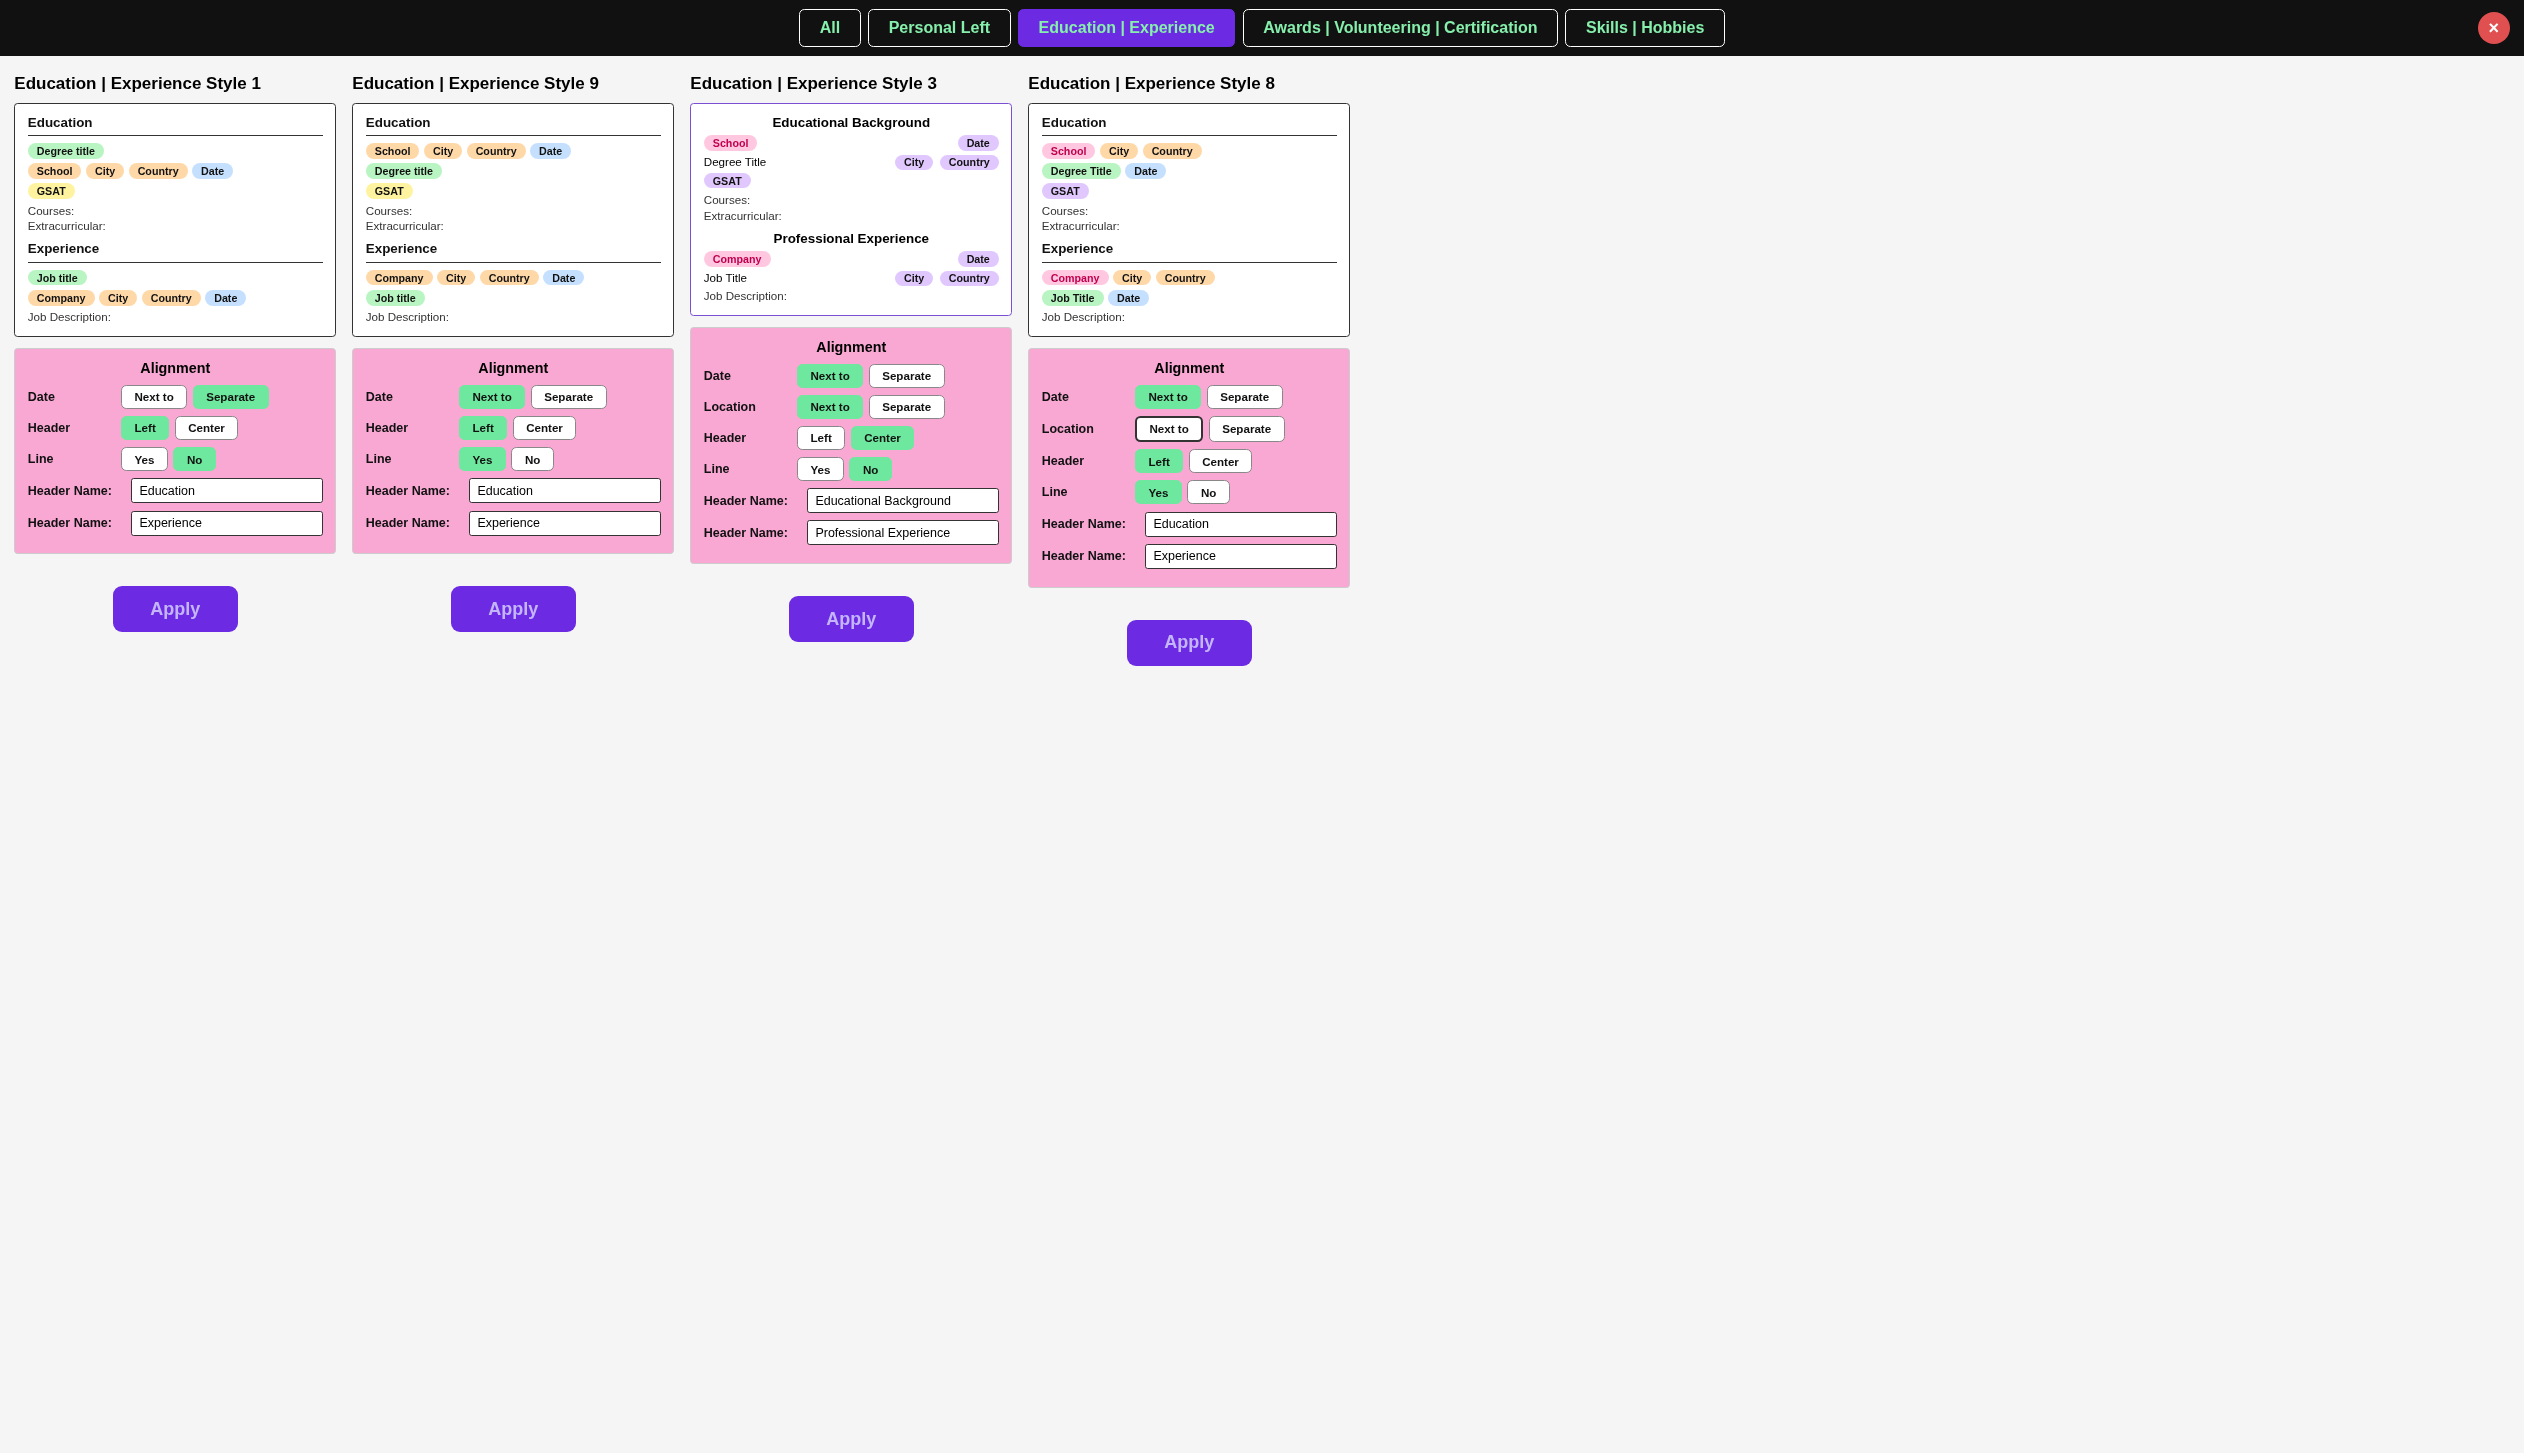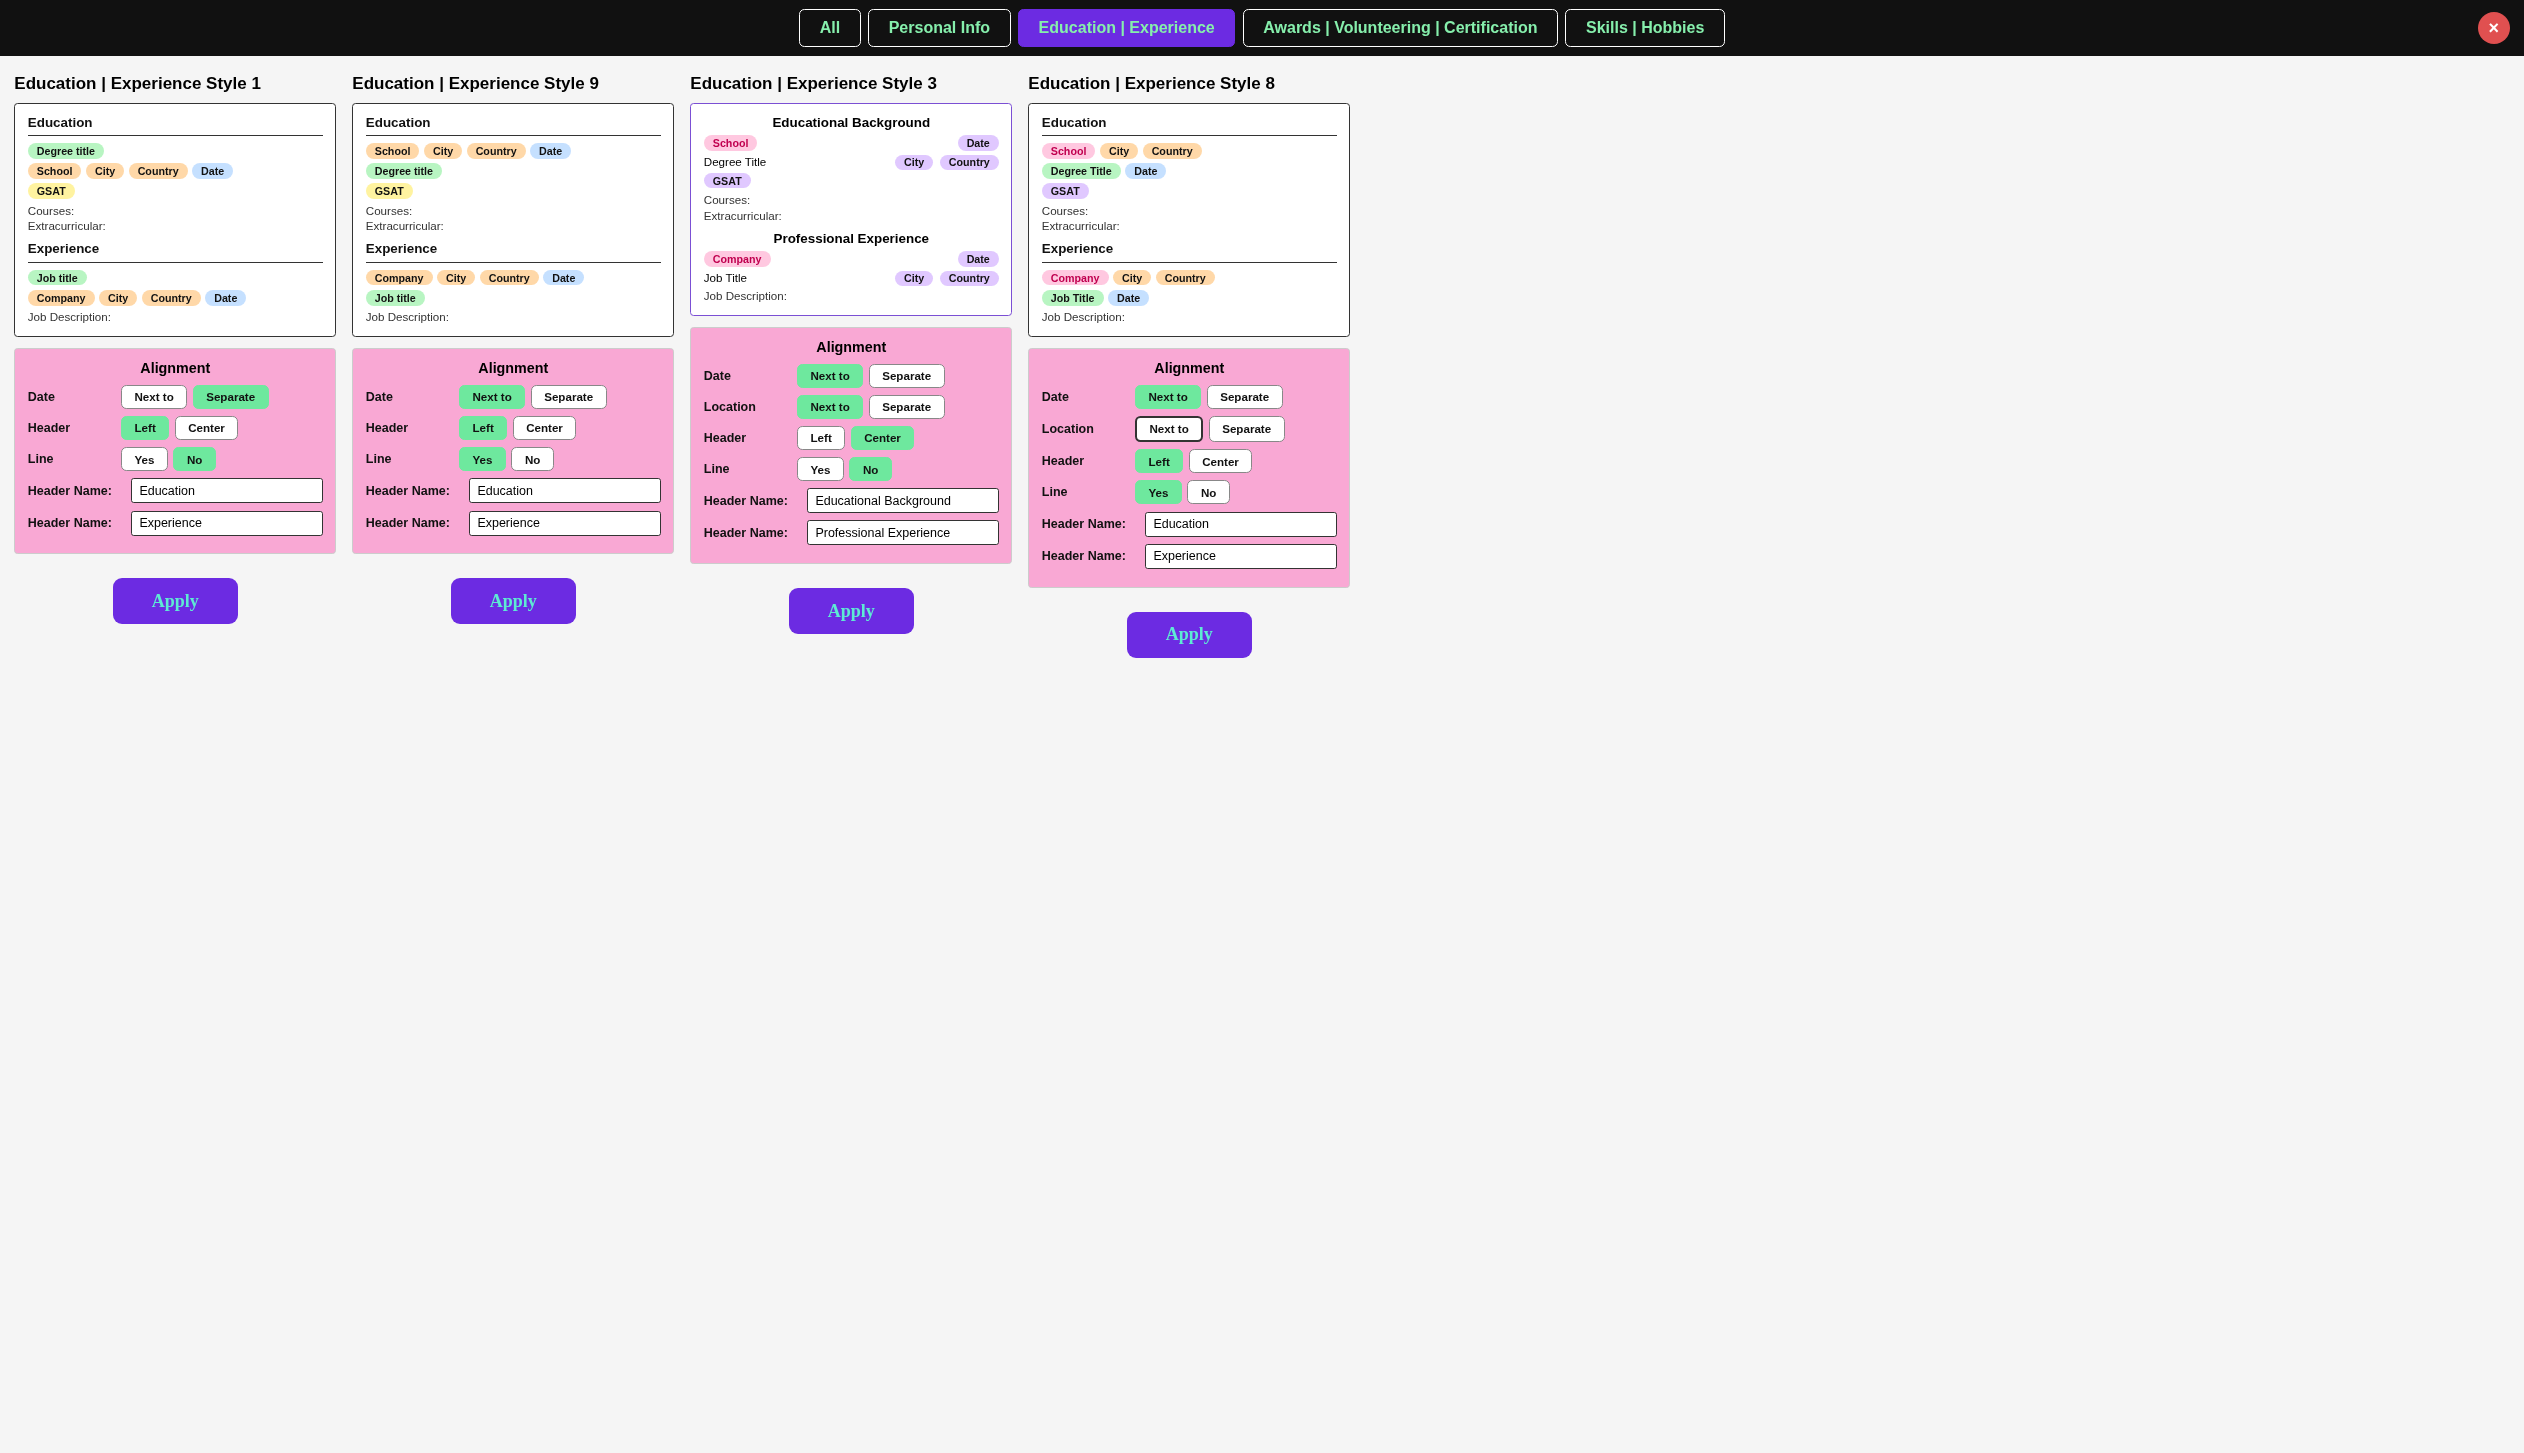--- a/index.html
+++ b/index.html
@@ -199,44 +199,43 @@
       border-radius: 2.7px;
       padding: 4.5px 7.2px;
       font-size: 12.5px;
       flex: 1;
       min-width: 0;
     }
 
     .apply-btn {
       display: block;
       width: 125px;
-      margin: 0 auto;
+      margin: 8px auto;
       background: #6c2be2;
-      color: #5eead4;
+      color: #c4b5fd;
       border: none;
       border-radius: 9px;
       padding: 12.5px 0;
       font-size: 18px;
       font-weight: bold;
       cursor: pointer;
       text-align: center;
-      font-family: Liberation Serif, serif;
     }
 
     
     .preview-box-purple {
       border-color: #7b4fd4;
     }
   </style>
 </head>
 <body>
 
 <nav class="top-nav">
   <button class="nav-btn">All</button>
-  <button class="nav-btn">Personal Info</button>
+  <button class="nav-btn">Personal Left</button>
   <button class="nav-btn active">Education | Experience</button>
   <button class="nav-btn">Awards | Volunteering | Certification</button>
   <button class="nav-btn">Skills | Hobbies</button>
   <button class="close-btn">×</button>
 </nav>
 
 <div class="main-content">
 
   <div class="style-col">
     <div class="style-title">Education | Experience Style 1</div>

